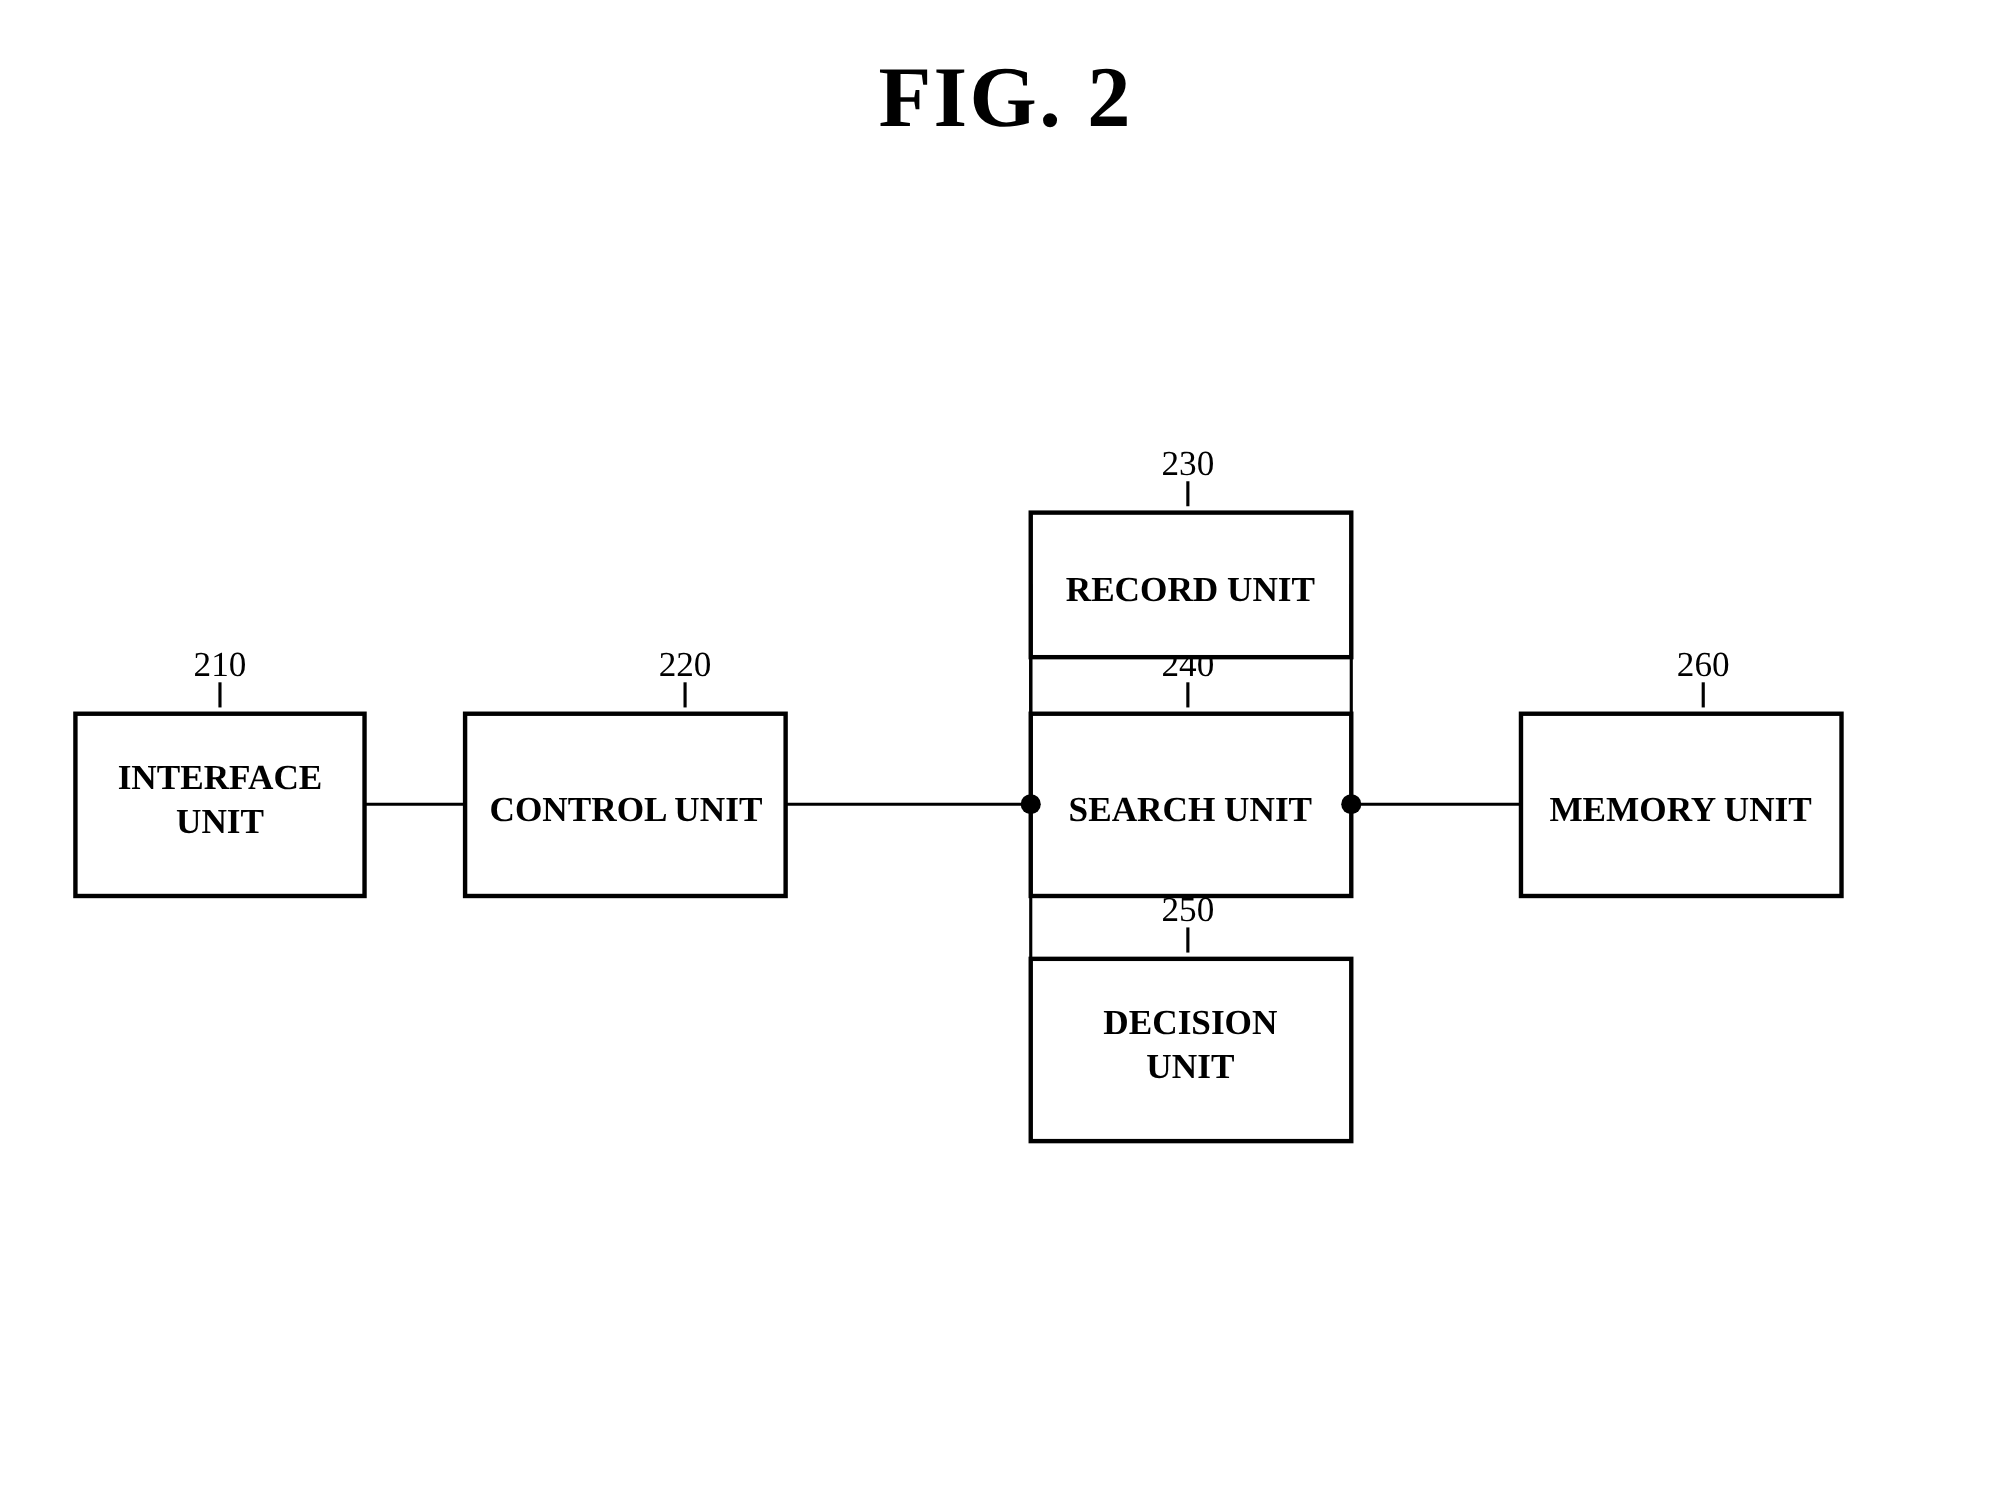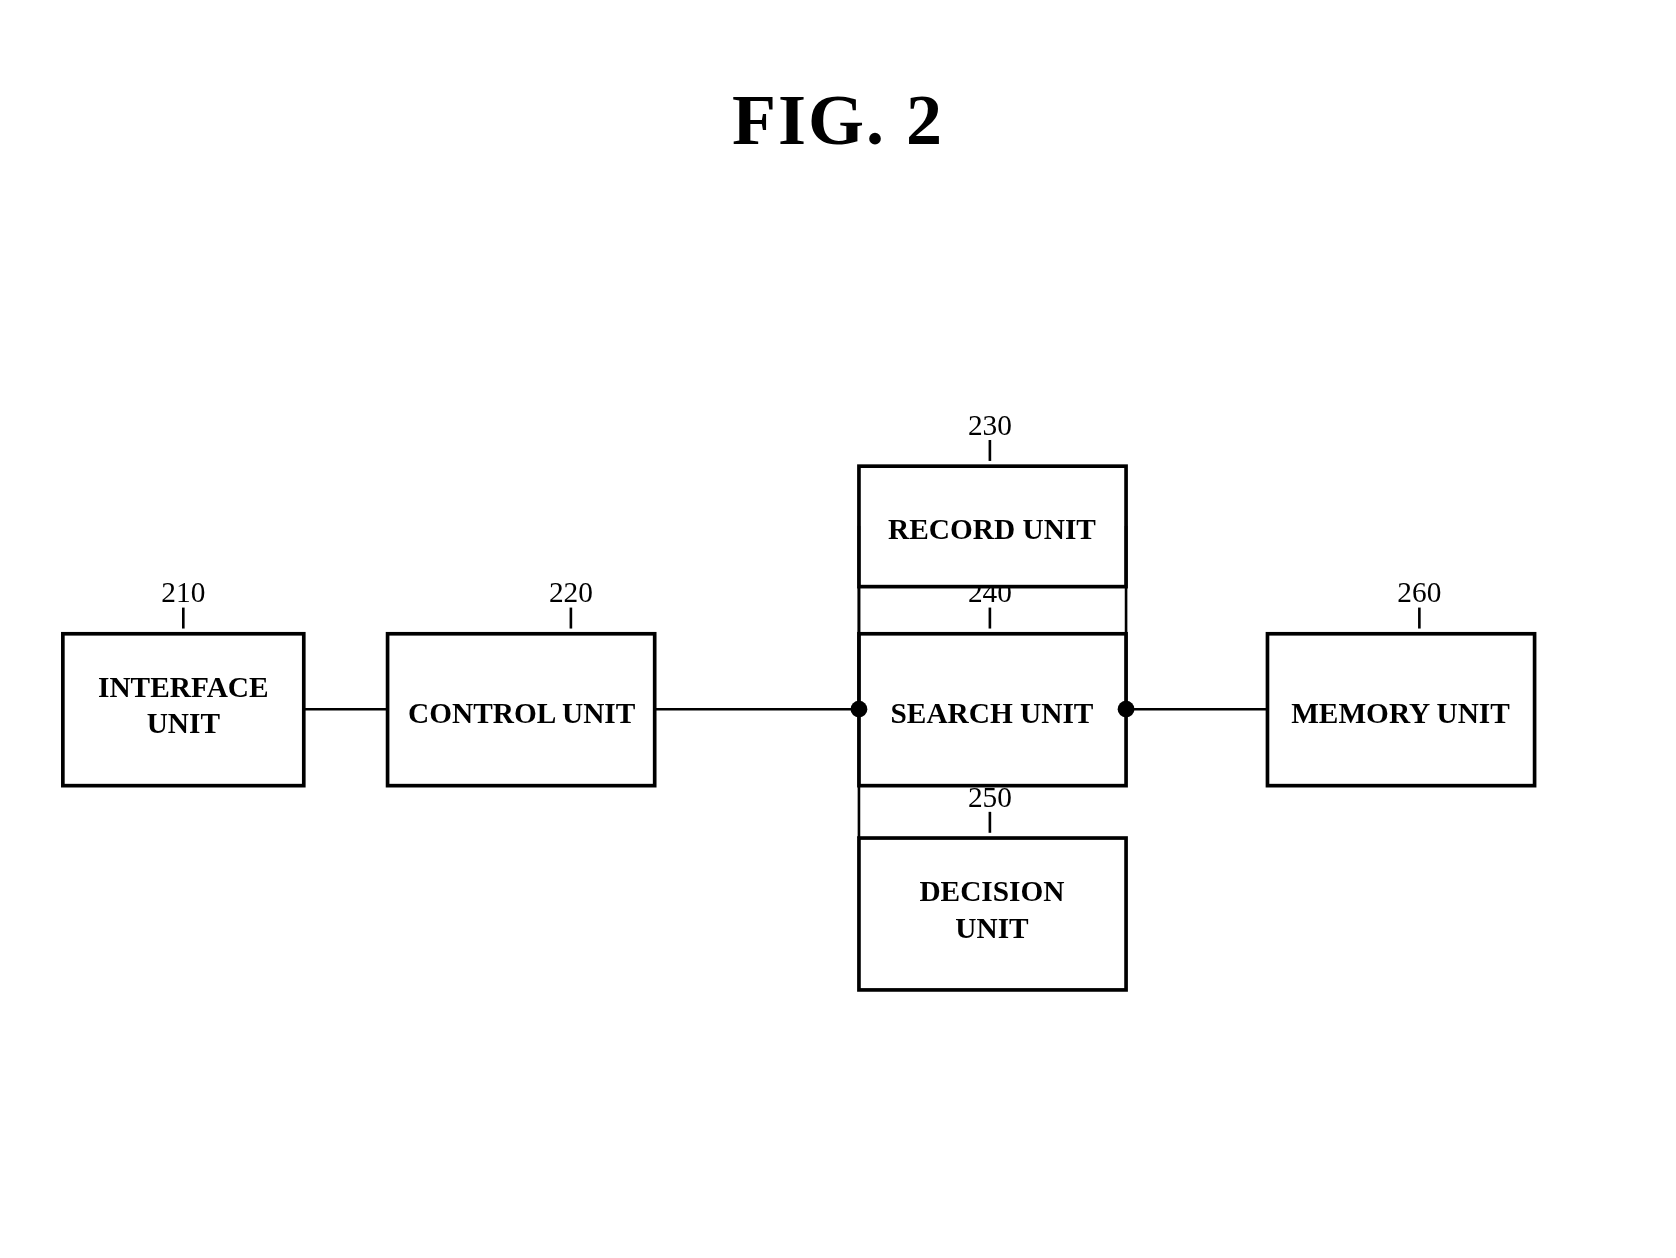--- a/index.html
+++ b/index.html
@@ -22,21 +22,20 @@
       position: relative;
       background: #ffffff;
     }
 
     .fig-title {
       text-align: center;
       font-size: 72px;
       font-weight: bold;
       padding-top: 40px;
       letter-spacing: 2px;
-      margin-top: 39px;
     }
 
     .diagram-container {
       position: absolute;
       top: 260px;
       left: 0;
       width: 1676px;
       height: 900px;
     }
 

